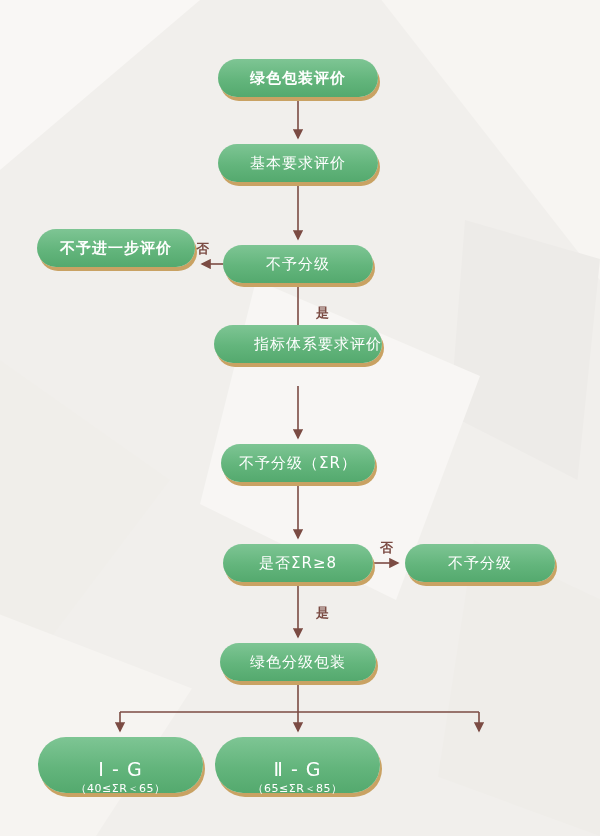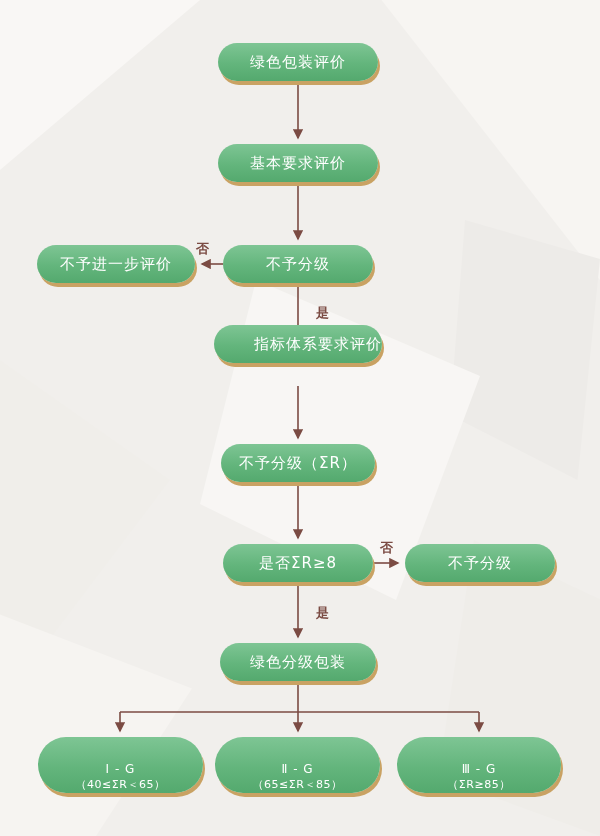--- a/index.html
+++ b/index.html
@@ -29,21 +29,21 @@
     box-shadow:2px 4px 0 #c9a263;
     color:#ffffff;
     display:flex;align-items:center;justify-content:center;
     font-size:15px;letter-spacing:1px;
     text-align:center;
   }
   .node.two-line{
     height:56px;border-radius:28px;
     flex-direction:column;line-height:1.35;
   }
-  .node.two-line .l1{font-size:12px;letter-spacing:1px;margin-top:24px;}
+  .node.two-line .l1{font-size:19px;letter-spacing:1px;margin-top:24px;}
   .node.two-line .l2{font-size:11px;letter-spacing:0.5px;}
 
   .edge-label{
     position:absolute;z-index:2;
     color:#7b4b43;font-size:13px;font-weight:bold;
     letter-spacing:1px;
   }
 </style>
 </head>
 <body>
@@ -79,33 +79,33 @@
       <path d="M298,712 L298,731" marker-end="url(#arrow)"></path>
       <path d="M479,712 L479,731" marker-end="url(#arrow)"></path>
     </g>
   </svg>
 
   <div class="edge-label" style="left:196px;top:240px;">否</div>
   <div class="edge-label" style="left:316px;top:304px;">是</div>
   <div class="edge-label" style="left:380px;top:539px;">否</div>
   <div class="edge-label" style="left:316px;top:604px;">是</div>
 
-  <div class="node" style="left:218px;top:43px;width:160px;">
+  <div class="node" style="left:218px;top:59px;width:160px;font-weight:bold;">
     <span>绿色包装评价</span>
   </div>
 
   <div class="node" style="left:218px;top:144px;width:160px;">
     <span>基本要求评价</span>
   </div>
 
   <div class="node" style="left:223px;top:245px;width:150px;">
     <span>不予分级</span>
   </div>
 
-  <div class="node" style="left:37px;top:245px;width:158px;">
+  <div class="node" style="left:37px;top:229px;width:158px;font-weight:bold;">
     <span>不予进一步评价</span>
   </div>
 
   <div class="node" style="left:214px;top:325px;width:168px;justify-content:flex-end;">
     <span>指标体系要求评价</span>
   </div>
 
   <div class="node" style="left:221px;top:444px;width:154px;">
     <span>不予分级（ΣR）</span>
   </div>
@@ -125,18 +125,14 @@
   <div class="node two-line" style="left:38px;top:737px;width:165px;">
     <span class="l1">Ⅰ - G</span>
     <span class="l2">（40≤ΣR＜65）</span>
   </div>
 
   <div class="node two-line" style="left:215px;top:737px;width:165px;">
     <span class="l1">Ⅱ - G</span>
     <span class="l2">（65≤ΣR＜85）</span>
   </div>
 
-  <div class="node two-line" style="left:397px;top:737px;width:164px;">
-    <span class="l1">Ⅲ - G</span>
-    <span class="l2">（ΣR≥85）</span>
-  </div>
 
 </div>
 
 </body></html>

